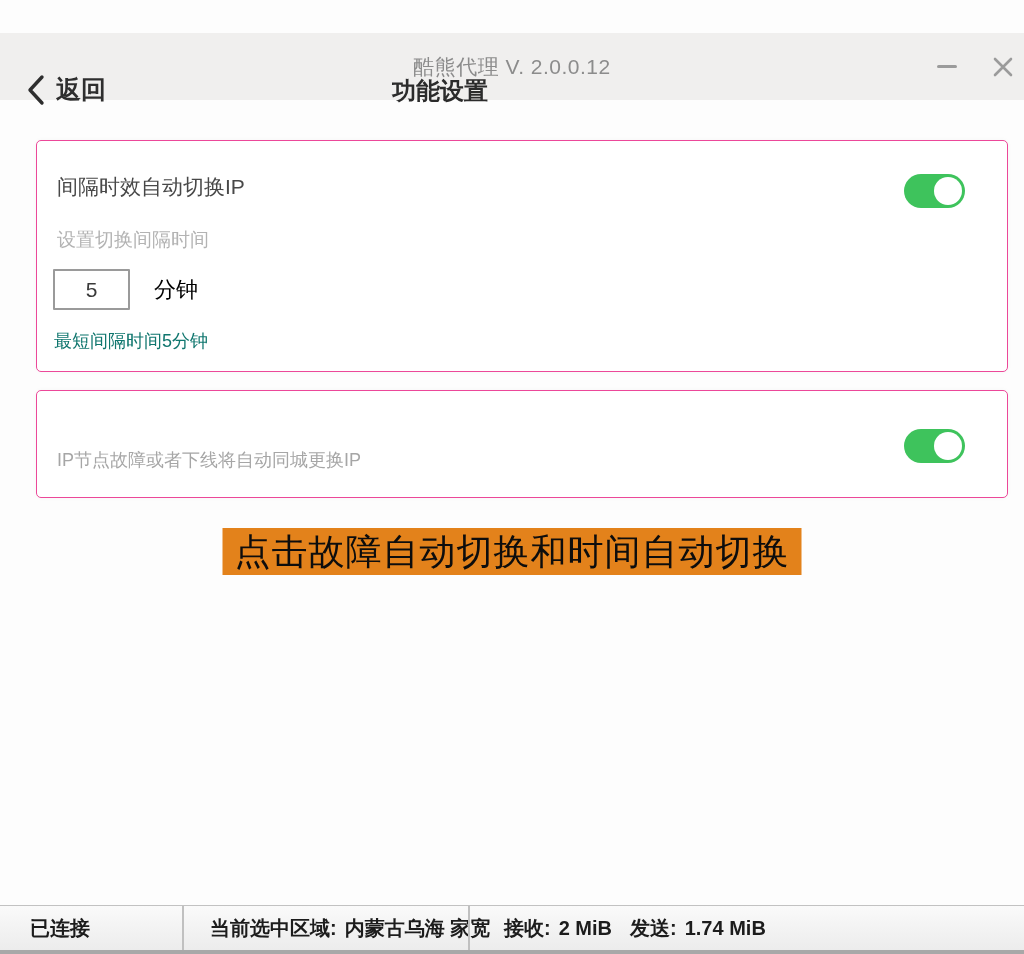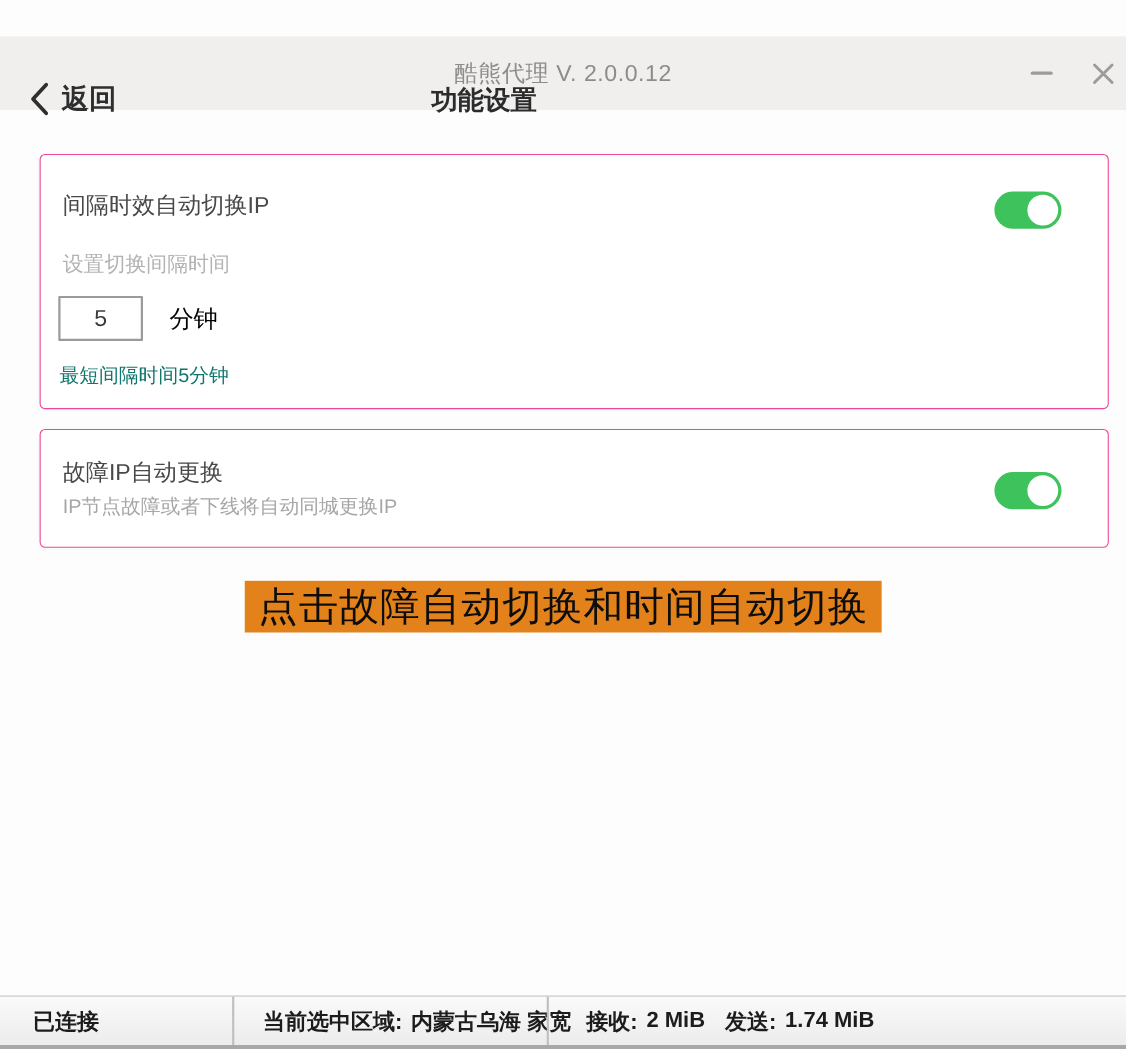--- a/index.html
+++ b/index.html
@@ -117,21 +117,21 @@
   .statusbar {
     position: absolute; left: 0; bottom: 0;
     width: 1024px; height: 49px;
     background: linear-gradient(#fafafa, #ececec);
     border-top: 1px solid #c2c2c2;
     border-bottom: 4px solid #a8a8a8;
     display: flex; align-items: center;
     font-size: 20px; color: #1c1c1c; font-weight: 600;
   }
   .sb-section { display: flex; align-items: center; height: 100%; }
-  .sb-connection { width: 211px; padding-left: 30px; }
+  .sb-connection { width: 182px; padding-left: 30px; }
   .sb-region { width: 284px; padding-left: 26px; }
   .sb-traffic { flex: 1; padding-left: 34px; }
   .sb-divider { width: 2px; height: 100%; background: #c0c0c0; }
   .sb-region span, .sb-traffic span { margin-right: 8px; white-space: nowrap; }
   .sb-traffic .gap { margin-left: 10px; }
 </style>
 </head>
 <body>
 
 <div class="titlebar">
@@ -165,21 +165,20 @@
   </div>
   <div class="card-sub">设置切换间隔时间</div>
   <div class="interval-row">
     <input class="interval-input" type="text" value="5" style="">
     <span class="interval-unit">分钟</span>
   </div>
   <div class="interval-hint">最短间隔时间5分钟</div>
 </div>
 
 <div class="card card-failover">
-  <div class="card-title">故障IP自动更换</div>
   <div class="card-sub">IP节点故障或者下线将自动同城更换IP</div>
   <div class="toggle">
     <div class="knob"></div>
   </div>
 </div>
 
 <div class="annotation">点击故障自动切换和时间自动切换</div>
 
 <div class="statusbar">
   <div class="sb-section sb-connection">已连接</div>

